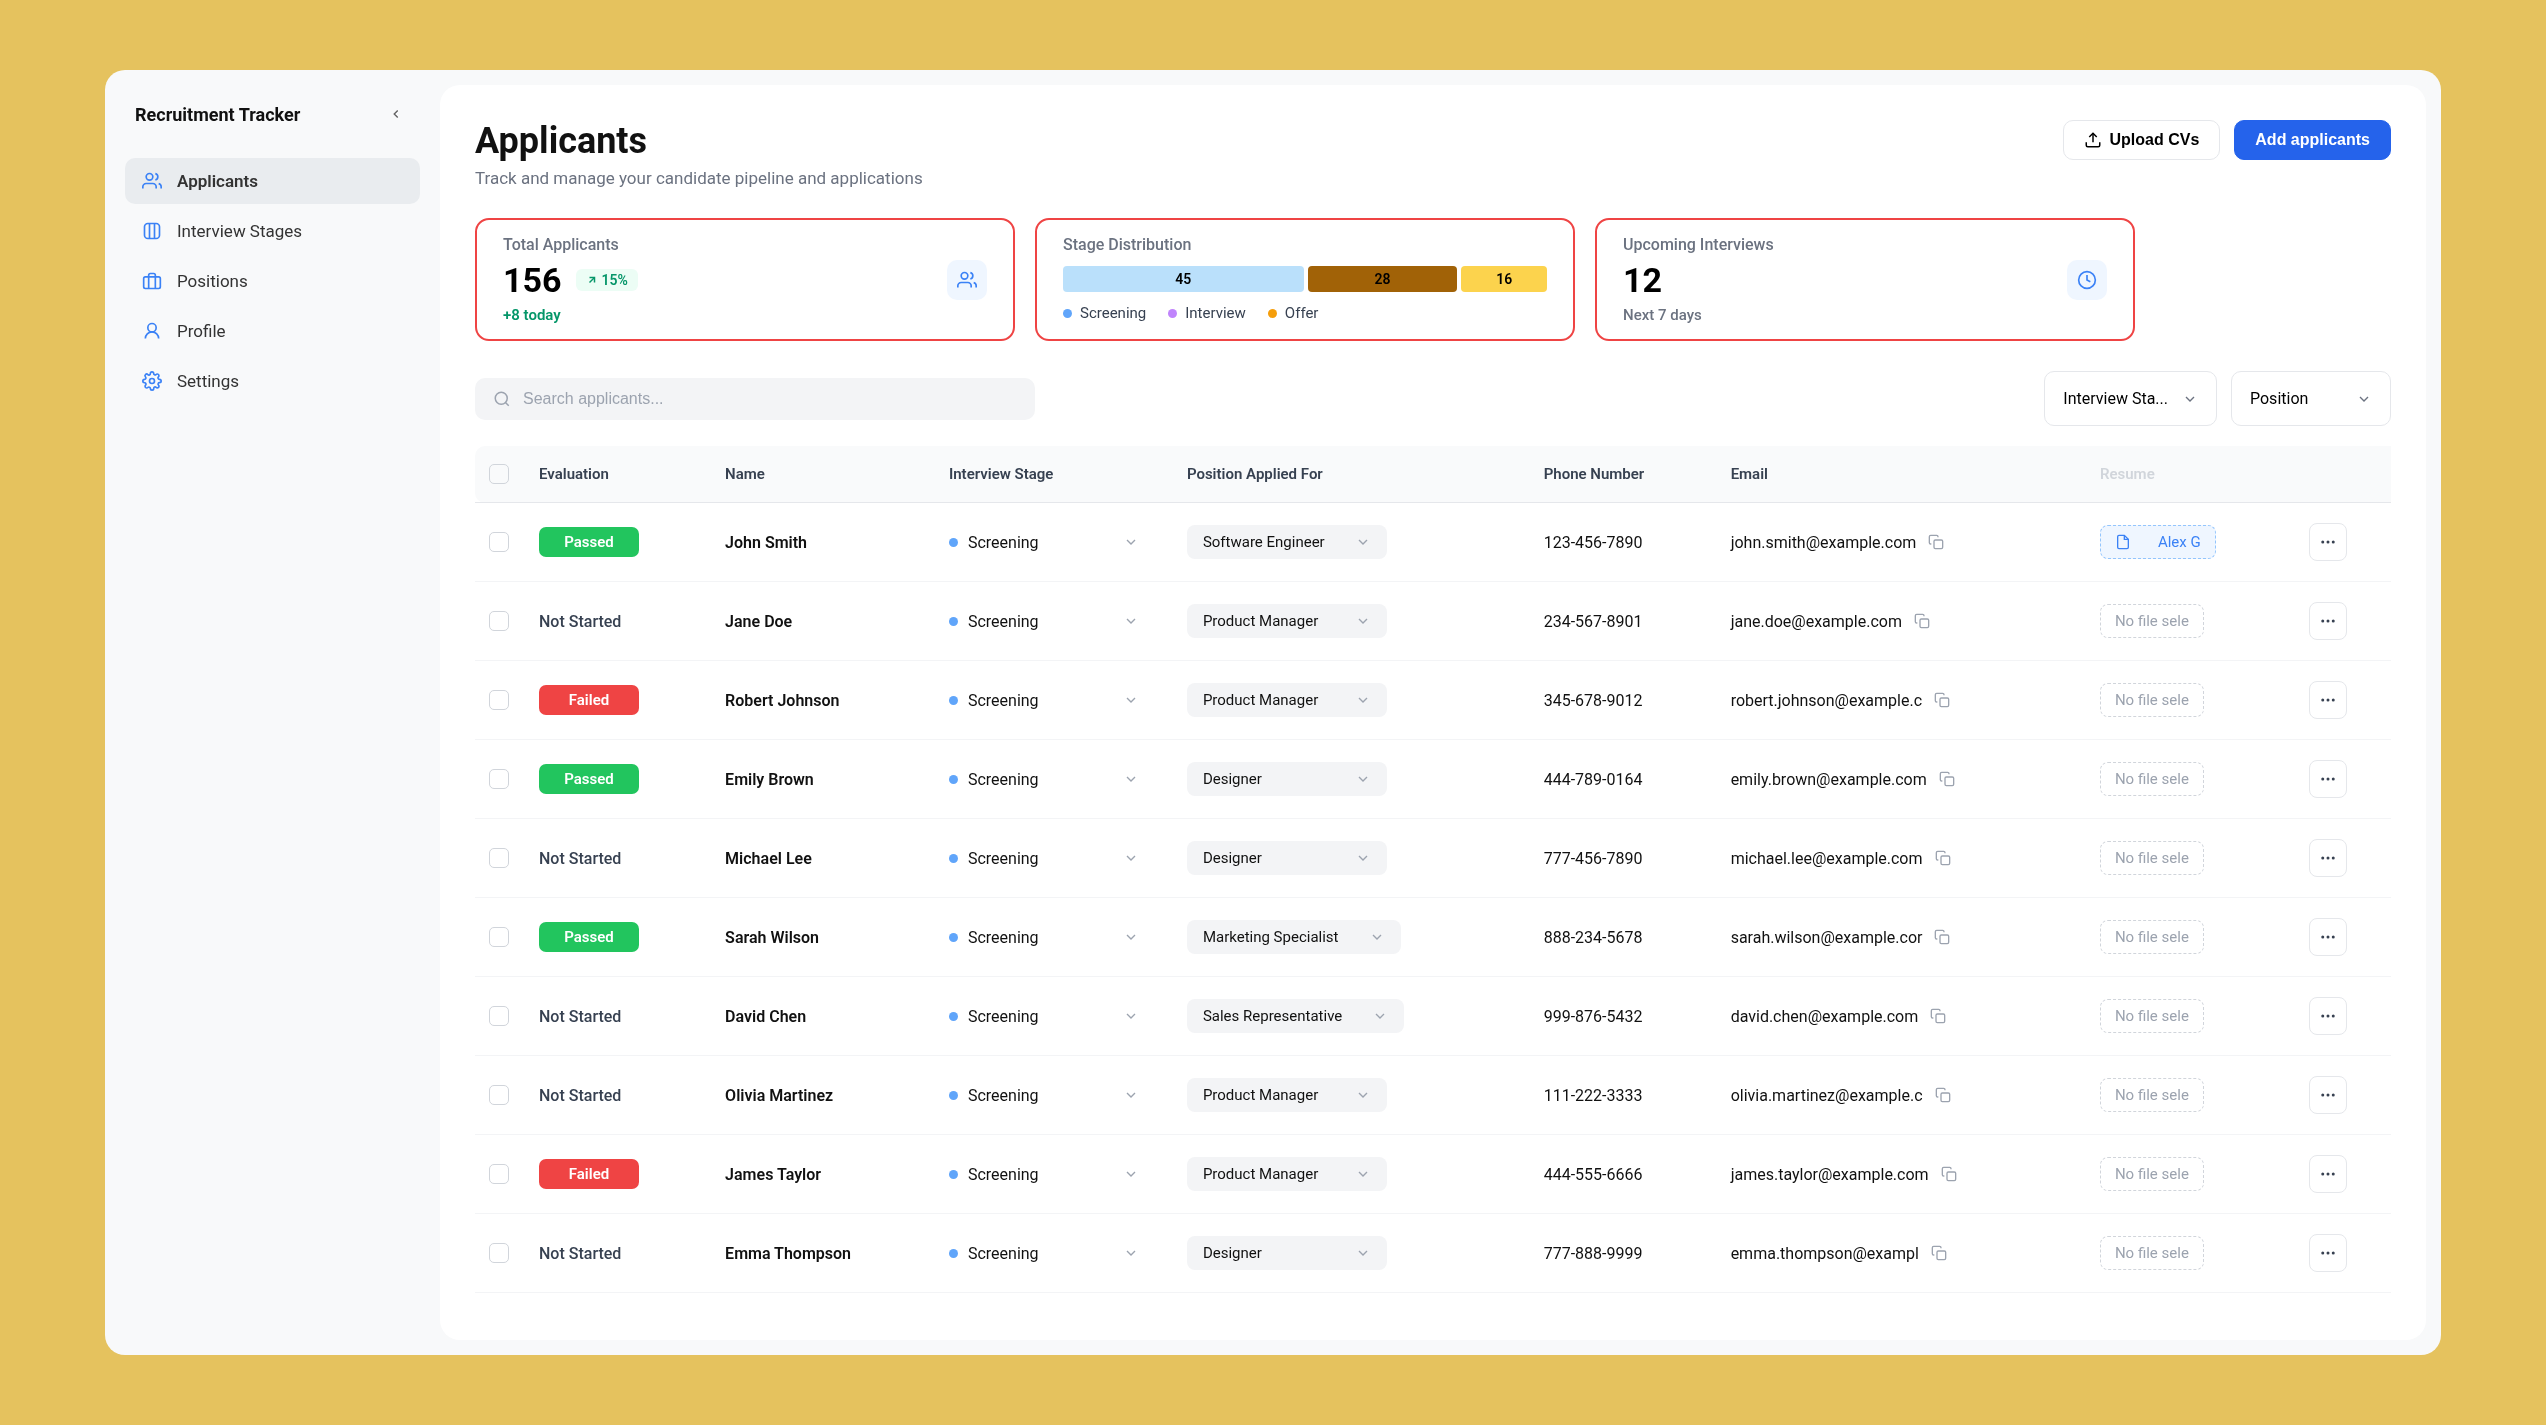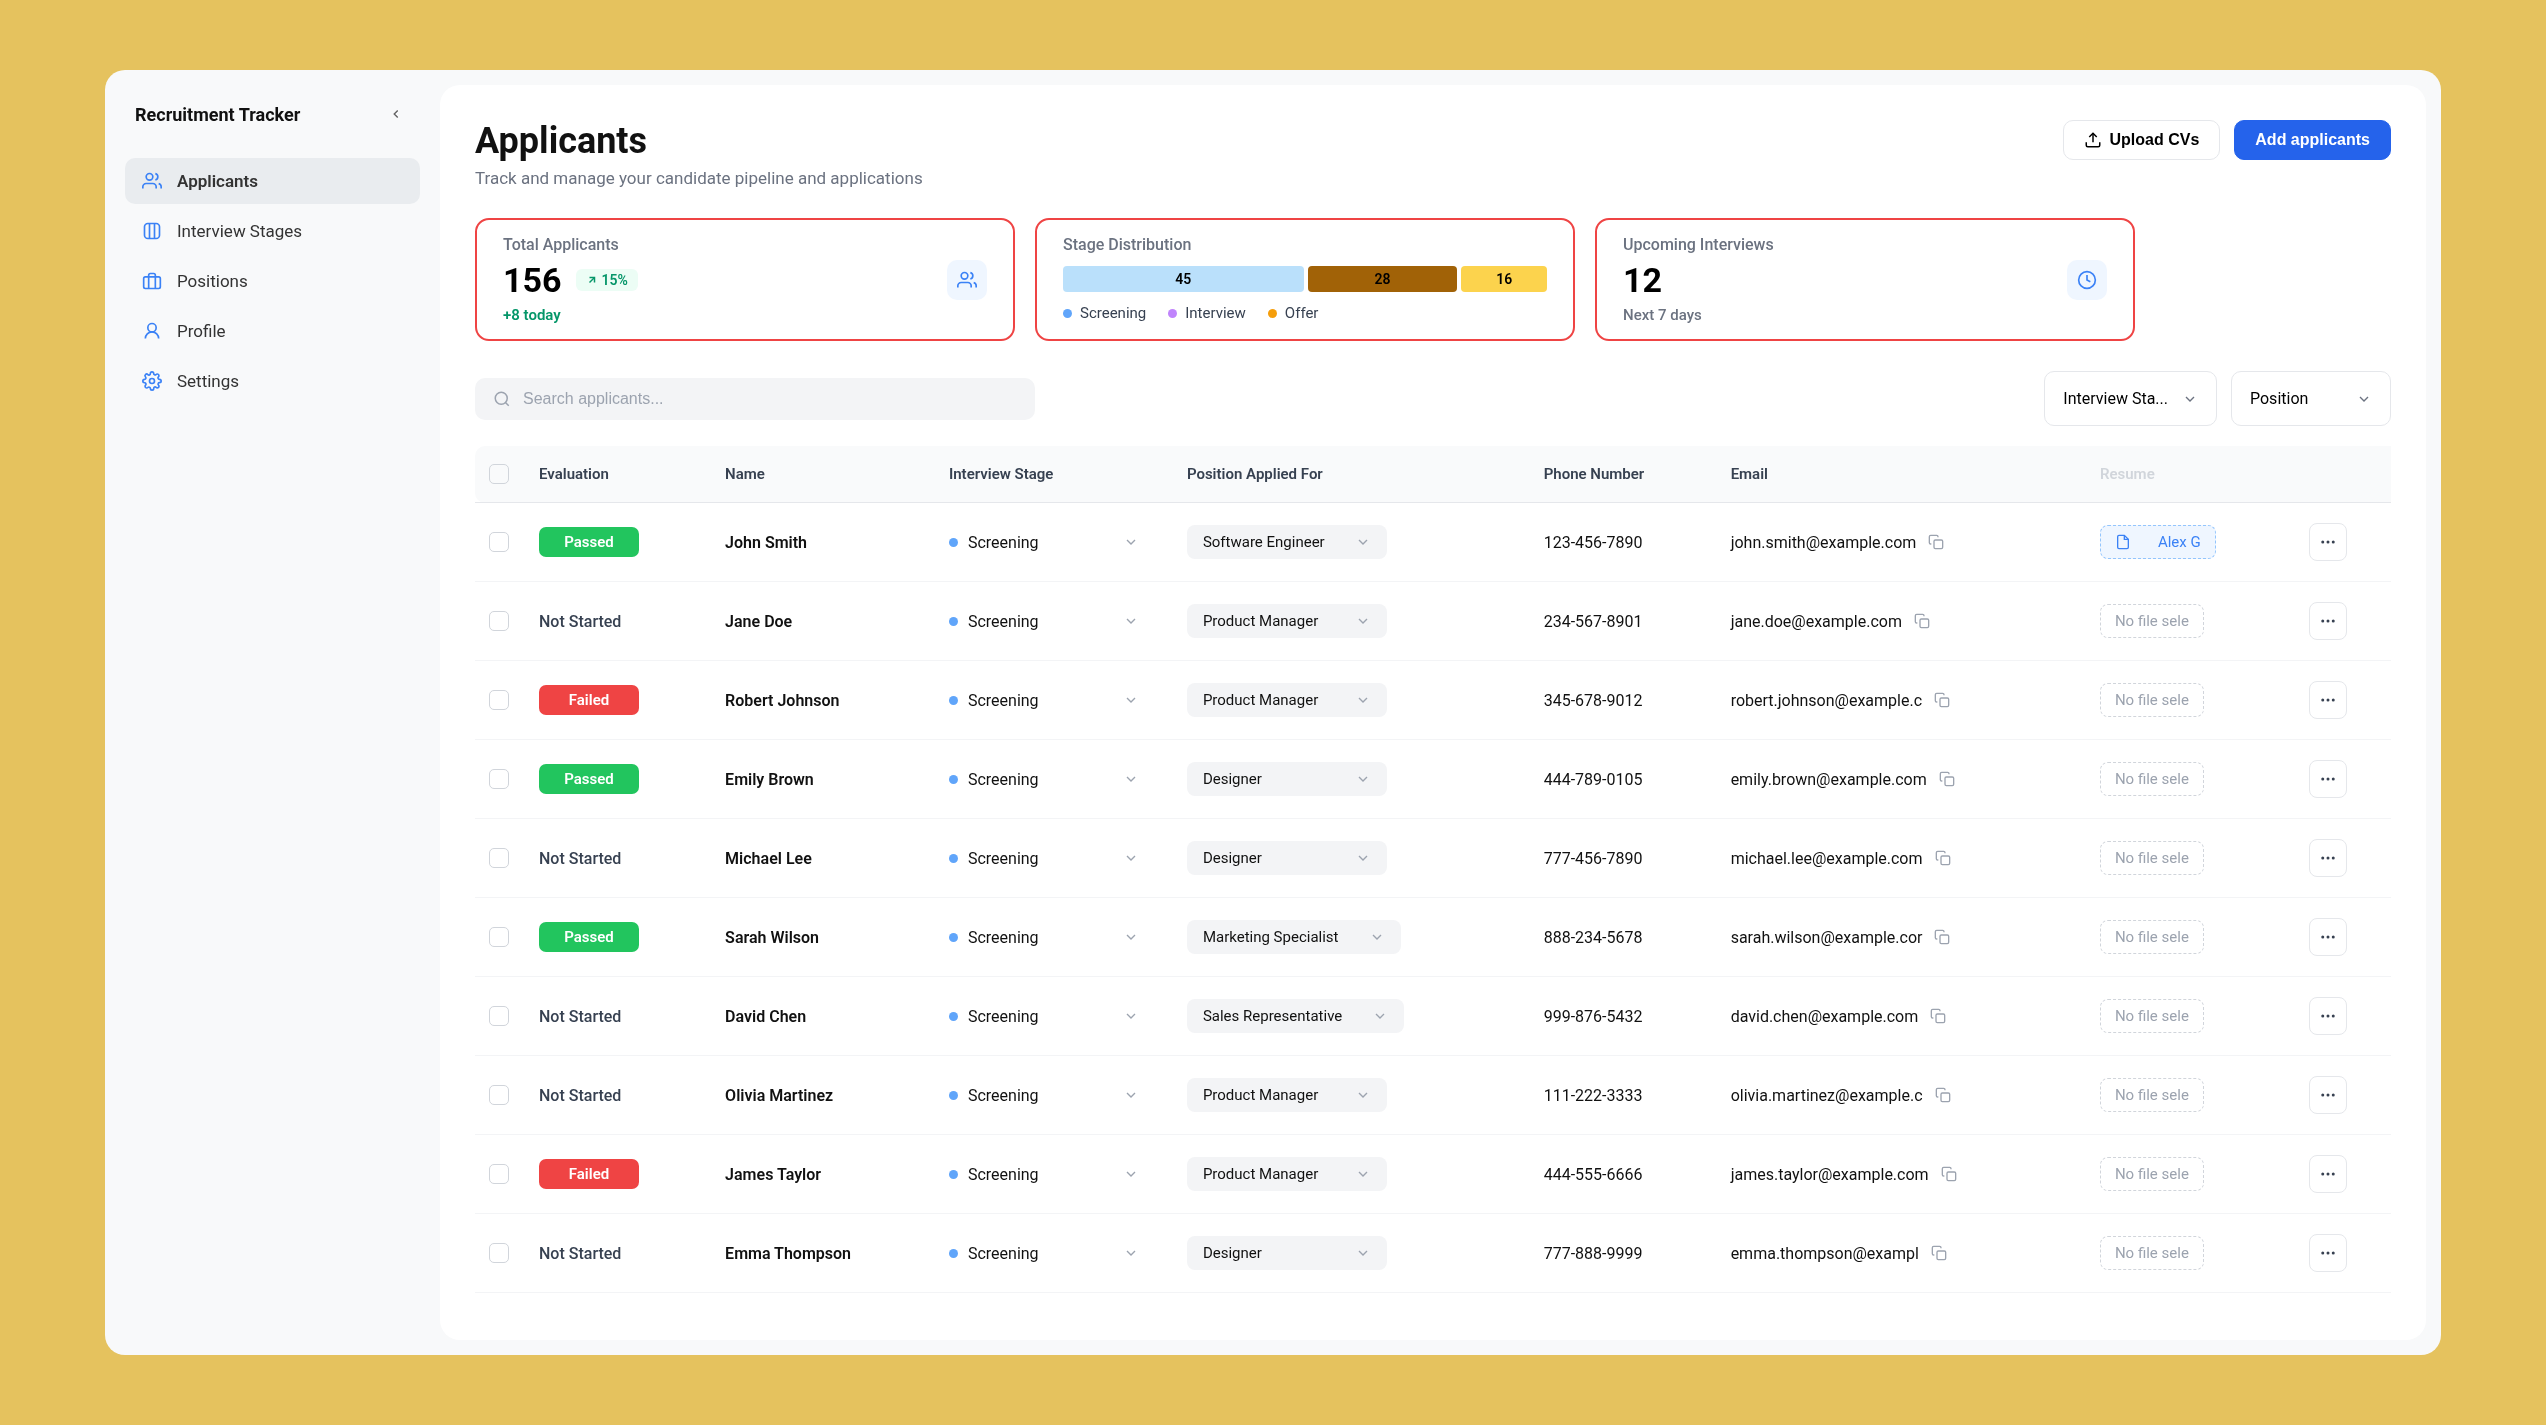--- a/index.html
+++ b/index.html
@@ -530,21 +530,21 @@
                 </div>
               </td>
               <td><span class="position-pill">
                   <span>Designer</span>
                   <span>
                     <svg width="16" height="16" viewBox="0 0 24 24" fill="none" stroke="#9ca3af" stroke-width="2">
                       <polyline points="6 9 12 15 18 9"></polyline>
                     </svg>
                   </span>
                 </span></td>
-              <td>444-789-0105</td>
+              <td>444-789-0164</td>
               <td>
                 <div class="email-cell">
                   <span>emily.brown@example.com</span>
                   <span class="copy-icon">
                     <svg width="16" height="16" viewBox="0 0 24 24" fill="none" stroke="currentColor" stroke-width="2">
                       <rect x="9" y="9" width="13" height="13" rx="2"></rect>
                       <path d="M5 15H4a2 2 0 0 1-2-2V4a2 2 0 0 1 2-2h9a2 2 0 0 1 2 2v1"></path>
                     </svg>
                   </span>
                 </div>

